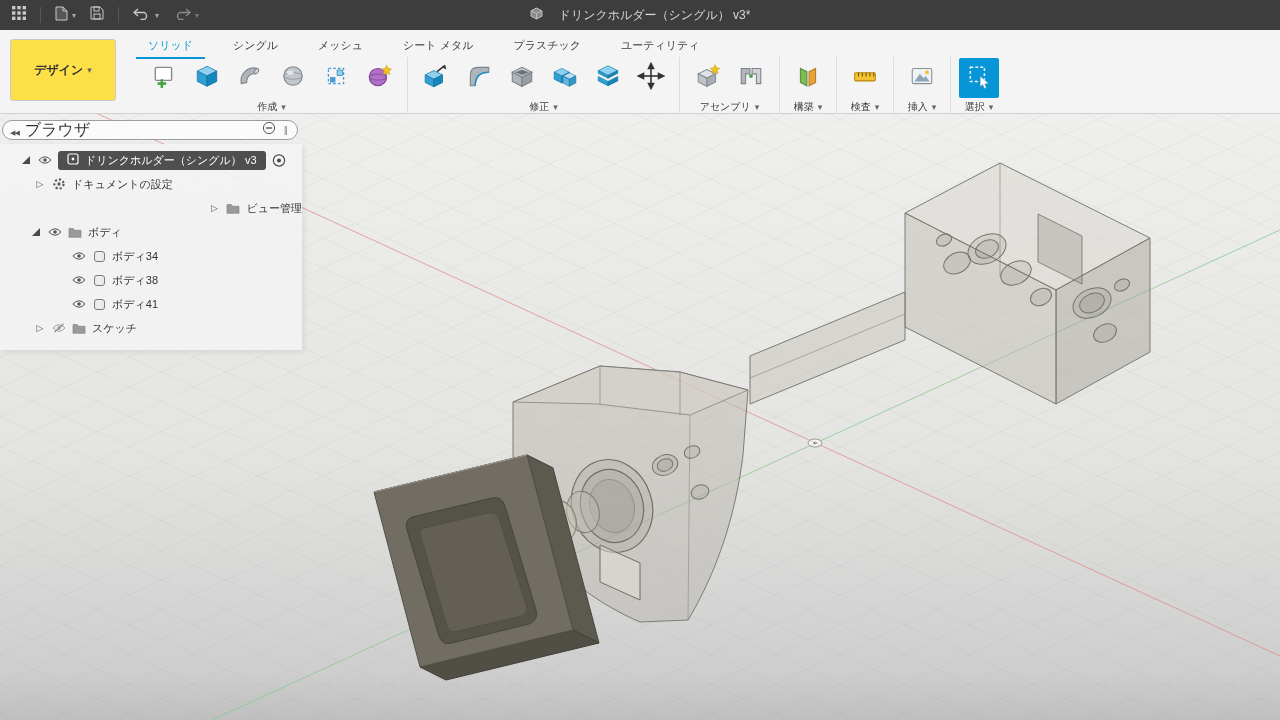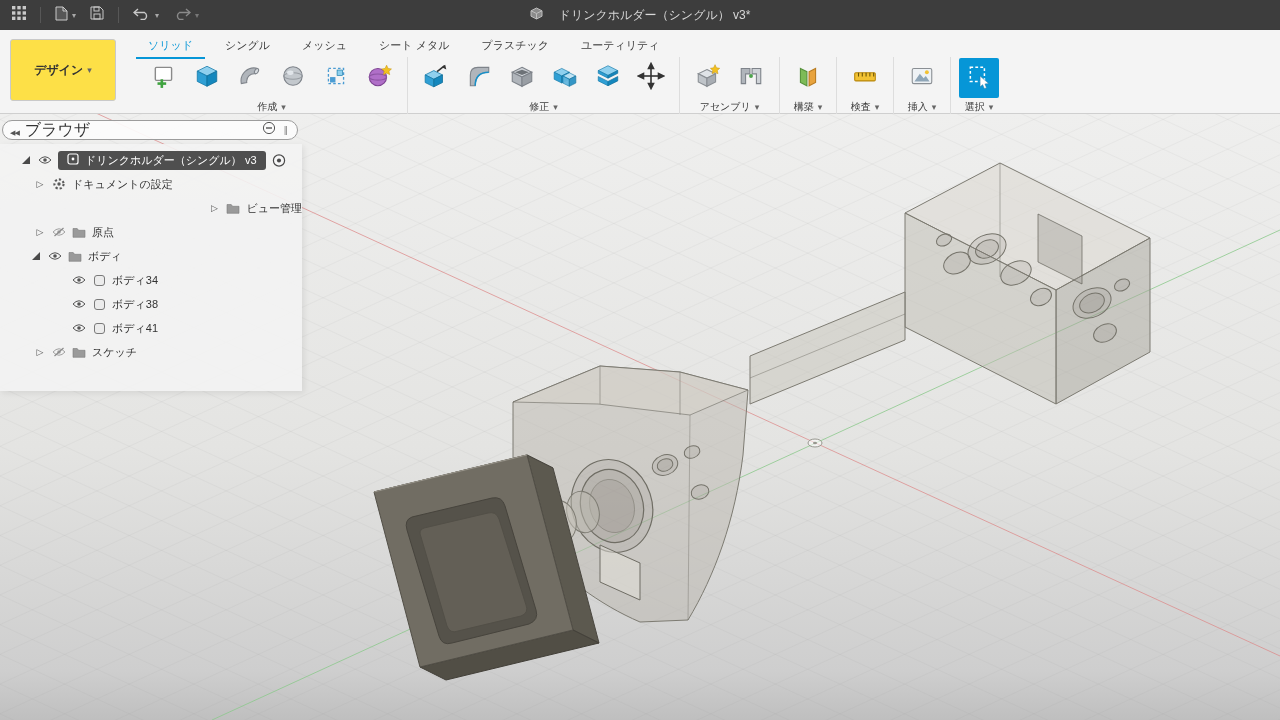--- a/index.html
+++ b/index.html
@@ -13,41 +13,41 @@
   .tb-sep { width:1px; height:16px; background:#575757; margin:0 4px; }
   .caret-l::after { content:"▾"; font-size:8px; color:#a8a8a8; margin-left:2px; }
   .tb-title { position:absolute; left:0; right:0; top:0; height:30px; display:flex; align-items:center; justify-content:center; gap:16px; pointer-events:none; }
   .tb-title span { color:#d8d8d8; font-size:12px; }
   .dim { opacity:.55; }
 
   
   .ribbon { position:absolute; top:30px; left:0; width:1280px; height:84px; background:#f4f4f4; border-bottom:1px solid #cfcfcf; box-shadow:0 1px 2px rgba(0,0,0,.12); }
   .workspace { position:absolute; left:10px; top:9px; width:106px; height:62px; background:#fde047; border:1px solid #c9c9c9; border-radius:3px; display:flex; align-items:center; justify-content:center; font-size:12px; font-weight:bold; color:#333; cursor:pointer; }
   .caret-d::after { content:"▾"; font-size:9px; color:#666; margin-left:4px; }
-  .tabs { position:absolute; left:136px; top:2px; display:flex; gap:8px; }
+  .tabs { position:absolute; left:136px; top:2px; display:flex; gap:16px; }
   .tab { font-size:11px; color:#3b3b3b; padding:6px 12px 4px; cursor:pointer; border-bottom:2px solid transparent; }
   .tab.active { color:#0696d7; border-bottom-color:#0696d7; }
   .groups { position:absolute; left:136px; top:27px; display:flex; align-items:center; }
   .group { display:flex; flex-direction:column; padding:0 8px; border-right:1px solid #ddd; }
   .g-icons { display:flex; align-items:center; gap:3px; height:42px; }
   .g-label { height:15px; display:flex; align-items:center; justify-content:center; font-size:10px; color:#3a3a3a; cursor:pointer; }
   .tile { width:40px; height:40px; display:flex; align-items:center; justify-content:center; border-radius:2px; cursor:pointer; }
   .tile.blue { background:#0696d7; }
 
   
   .viewport { position:absolute; top:114px; left:0; width:1280px; height:606px; background:linear-gradient(#efefee 0%, #e4e4e2 55%, #cecece 92%, #bfbfbf 100%); }
   .scene { position:absolute; top:0; left:0; }
 
   
   .browser { position:absolute; top:6px; left:0; width:302px; color:#333; }
   .browser-header { display:flex; align-items:center; height:20px; margin:0 4px 4px 2px; border:1px solid #9c9c9c; border-radius:10px; background:rgba(252,252,252,.92); padding:0 7px; gap:6px; }
   .dbl-left::after { content:"◀◀"; font-size:7px; letter-spacing:-1px; color:#555; }
   .browser-header .lbl { font-size:16px; color:#333; flex:1; }
   .grip { font-size:9px; color:#777; padding:0 2px; }
-  .tree { background:rgba(243,243,243,.9); padding:4px 0 27px; box-shadow:2px 2px 6px rgba(0,0,0,.08); }
+  .tree { background:rgba(243,243,243,.9); padding:4px 0 10px; box-shadow:2px 2px 6px rgba(0,0,0,.08); }
   .row { display:flex; align-items:center; height:24px; gap:6px; font-size:11px; cursor:pointer; }
   .tw { width:12px; display:flex; justify-content:center; }
   .tw-c::after { content:"▷"; font-size:9px; color:#555; }
   .tw-e { width:0; height:0; border-bottom:8px solid #4a4a4a; border-left:8px solid transparent; }
   .rootpill { display:flex; align-items:center; gap:6px; background:#4f4f4f; color:#fff; border-radius:3px; height:19px; padding:0 9px; font-size:11px; }
   .icon14 { width:14px; height:12px; display:flex; align-items:center; justify-content:center; }
 </style>
 </head>
 <body>
 
@@ -482,112 +482,96 @@
       <div class="row" style="padding-left:34px;justify-content:flex-end;">
         <span class="tw tw-c"></span>
         <span class="icon14">
           <svg width="14" height="11" viewBox="0 0 14 11">
               <path d="M1 1.5 h4.2 l1.4 1.8 H13 v7 H1 Z" fill="#9a9a9a" stroke="#7b7b7b" stroke-width=".6"></path>
             </svg>
         </span>
         <span>ビュー管理</span>
       </div>
 
+
+      <div class="row" style="padding-left:30px;">
+        <span class="tw">
+            <span class="tw-e"></span>
+          </span>
+        <span class="icon14">
+          <svg width="14" height="10" viewBox="0 0 14 10">
+              <path d="M1 5 Q7 -1.5 13 5 Q7 11.5 1 5Z" fill="none" stroke="#555"></path>
+              <circle cx="7" cy="5" r="1.8" fill="#555"></circle>
+            </svg>
+        </span>
+        <span class="icon14">
+          <svg width="14" height="11" viewBox="0 0 14 11">
+              <path d="M1 1.5 h4.2 l1.4 1.8 H13 v7 H1 Z" fill="#9a9a9a" stroke="#7b7b7b" stroke-width=".6"></path>
+            </svg>
+        </span>
+        <span>ボディ</span>
+      </div>
+
+      <div class="row" style="padding-left:72px;">
+        <span class="icon14">
+          <svg width="14" height="10" viewBox="0 0 14 10">
+              <path d="M1 5 Q7 -1.5 13 5 Q7 11.5 1 5Z" fill="none" stroke="#555"></path>
+              <circle cx="7" cy="5" r="1.8" fill="#555"></circle>
+            </svg>
+        </span>
+        <span class="icon14">
+          <svg width="13" height="13" viewBox="0 0 13 13">
+              <rect x="1.5" y="1.5" width="10" height="10" rx="2.5" fill="#ececec" stroke="#7a7a7a"></rect>
+            </svg>
+        </span>
+        <span>ボディ34</span>
+      </div>
+
+      <div class="row" style="padding-left:72px;">
+        <span class="icon14">
+          <svg width="14" height="10" viewBox="0 0 14 10">
+              <path d="M1 5 Q7 -1.5 13 5 Q7 11.5 1 5Z" fill="none" stroke="#555"></path>
+              <circle cx="7" cy="5" r="1.8" fill="#555"></circle>
+            </svg>
+        </span>
+        <span class="icon14">
+          <svg width="13" height="13" viewBox="0 0 13 13">
+              <rect x="1.5" y="1.5" width="10" height="10" rx="2.5" fill="#ececec" stroke="#7a7a7a"></rect>
+            </svg>
+        </span>
+        <span>ボディ38</span>
+      </div>
+
+      <div class="row" style="padding-left:72px;">
+        <span class="icon14">
+          <svg width="14" height="10" viewBox="0 0 14 10">
+              <path d="M1 5 Q7 -1.5 13 5 Q7 11.5 1 5Z" fill="none" stroke="#555"></path>
+              <circle cx="7" cy="5" r="1.8" fill="#555"></circle>
+            </svg>
+        </span>
+        <span class="icon14">
+          <svg width="13" height="13" viewBox="0 0 13 13">
+              <rect x="1.5" y="1.5" width="10" height="10" rx="2.5" fill="#ececec" stroke="#7a7a7a"></rect>
+            </svg>
+        </span>
+        <span>ボディ41</span>
+      </div>
+
       <div class="row" style="padding-left:34px;">
         <span class="tw tw-c"></span>
         <span class="icon14">
           <svg width="14" height="10" viewBox="0 0 14 10">
               <path d="M1 5 Q7 -1.5 13 5 Q7 11.5 1 5Z" fill="none" stroke="#a2a2a2"></path>
               <circle cx="7" cy="5" r="1.8" fill="#a2a2a2"></circle>
               <line x1="2.5" y1="9" x2="11.5" y2="1" stroke="#8a8a8a" stroke-width="1.1"></line>
             </svg>
         </span>
         <span class="icon14">
           <svg width="14" height="11" viewBox="0 0 14 11">
               <path d="M1 1.5 h4.2 l1.4 1.8 H13 v7 H1 Z" fill="#9a9a9a" stroke="#7b7b7b" stroke-width=".6"></path>
             </svg>
         </span>
-        <span>原点</span>
-      </div>
-
-      <div class="row" style="padding-left:30px;">
-        <span class="tw">
-            <span class="tw-e"></span>
-          </span>
-        <span class="icon14">
-          <svg width="14" height="10" viewBox="0 0 14 10">
-              <path d="M1 5 Q7 -1.5 13 5 Q7 11.5 1 5Z" fill="none" stroke="#555"></path>
-              <circle cx="7" cy="5" r="1.8" fill="#555"></circle>
-            </svg>
-        </span>
-        <span class="icon14">
-          <svg width="14" height="11" viewBox="0 0 14 11">
-              <path d="M1 1.5 h4.2 l1.4 1.8 H13 v7 H1 Z" fill="#9a9a9a" stroke="#7b7b7b" stroke-width=".6"></path>
-            </svg>
-        </span>
-        <span>ボディ</span>
-      </div>
-
-      <div class="row" style="padding-left:72px;">
-        <span class="icon14">
-          <svg width="14" height="10" viewBox="0 0 14 10">
-              <path d="M1 5 Q7 -1.5 13 5 Q7 11.5 1 5Z" fill="none" stroke="#555"></path>
-              <circle cx="7" cy="5" r="1.8" fill="#555"></circle>
-            </svg>
-        </span>
-        <span class="icon14">
-          <svg width="13" height="13" viewBox="0 0 13 13">
-              <rect x="1.5" y="1.5" width="10" height="10" rx="2.5" fill="#ececec" stroke="#7a7a7a"></rect>
-            </svg>
-        </span>
-        <span>ボディ34</span>
-      </div>
-
-      <div class="row" style="padding-left:72px;">
-        <span class="icon14">
-          <svg width="14" height="10" viewBox="0 0 14 10">
-              <path d="M1 5 Q7 -1.5 13 5 Q7 11.5 1 5Z" fill="none" stroke="#555"></path>
-              <circle cx="7" cy="5" r="1.8" fill="#555"></circle>
-            </svg>
-        </span>
-        <span class="icon14">
-          <svg width="13" height="13" viewBox="0 0 13 13">
-              <rect x="1.5" y="1.5" width="10" height="10" rx="2.5" fill="#ececec" stroke="#7a7a7a"></rect>
-            </svg>
-        </span>
-        <span>ボディ38</span>
-      </div>
-
-      <div class="row" style="padding-left:72px;">
-        <span class="icon14">
-          <svg width="14" height="10" viewBox="0 0 14 10">
-              <path d="M1 5 Q7 -1.5 13 5 Q7 11.5 1 5Z" fill="none" stroke="#555"></path>
-              <circle cx="7" cy="5" r="1.8" fill="#555"></circle>
-            </svg>
-        </span>
-        <span class="icon14">
-          <svg width="13" height="13" viewBox="0 0 13 13">
-              <rect x="1.5" y="1.5" width="10" height="10" rx="2.5" fill="#ececec" stroke="#7a7a7a"></rect>
-            </svg>
-        </span>
-        <span>ボディ41</span>
-      </div>
-
-      <div class="row" style="padding-left:34px;">
-        <span class="tw tw-c"></span>
-        <span class="icon14">
-          <svg width="14" height="10" viewBox="0 0 14 10">
-              <path d="M1 5 Q7 -1.5 13 5 Q7 11.5 1 5Z" fill="none" stroke="#a2a2a2"></path>
-              <circle cx="7" cy="5" r="1.8" fill="#a2a2a2"></circle>
-              <line x1="2.5" y1="9" x2="11.5" y2="1" stroke="#8a8a8a" stroke-width="1.1"></line>
-            </svg>
-        </span>
-        <span class="icon14">
-          <svg width="14" height="11" viewBox="0 0 14 11">
-              <path d="M1 1.5 h4.2 l1.4 1.8 H13 v7 H1 Z" fill="#9a9a9a" stroke="#7b7b7b" stroke-width=".6"></path>
-            </svg>
-        </span>
         <span>スケッチ</span>
       </div>
 
     </div>
   </aside>
 </div>
 
 </body></html>

